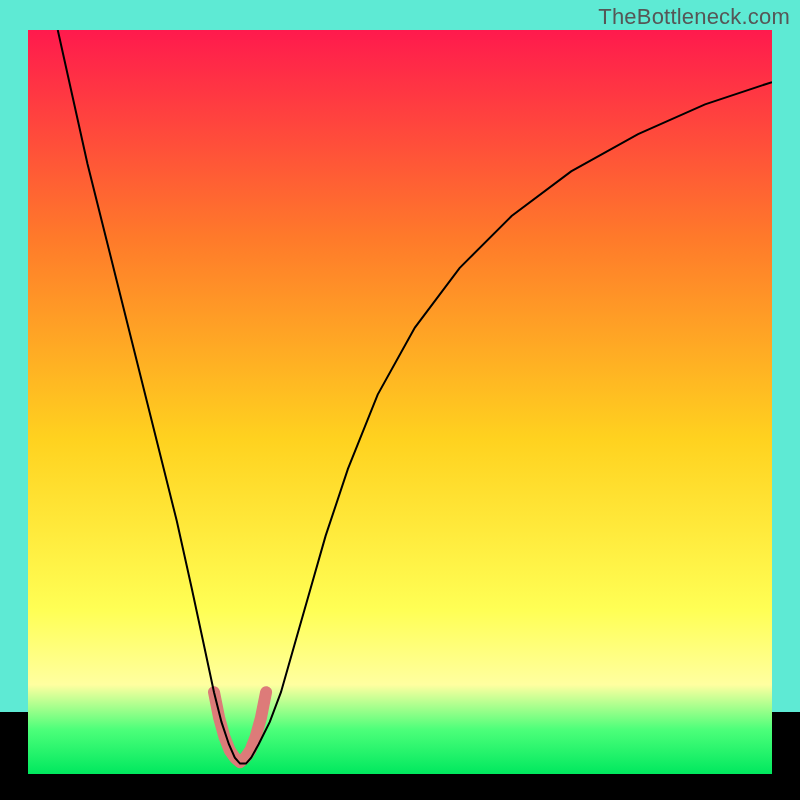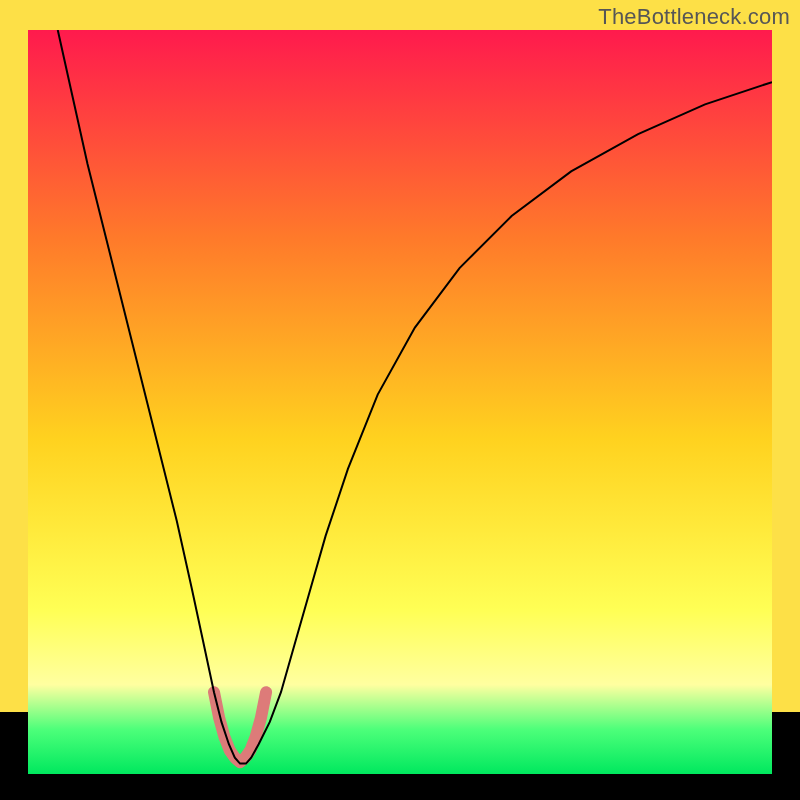--- a/index.html
+++ b/index.html
@@ -1,21 +1,21 @@
 <!DOCTYPE html>
 <html><head>
 <meta charset="utf-8">
 <style>
   * { margin: 0; padding: 0; box-sizing: border-box; }
   html, body { width: 800px; height: 800px; overflow: hidden; background: #000; }
   .stage {
     position: relative;
     width: 800px;
     height: 712px;
-    background: #fde047;
+    background: #5eead4;
   }
   .watermark {
     position: absolute;
     top: 4px;
     right: 10px;
     font-family: Arial, Helvetica, sans-serif;
     font-size: 22px;
     color: #565656;
     font-weight: 400;
     letter-spacing: 0.2px;

